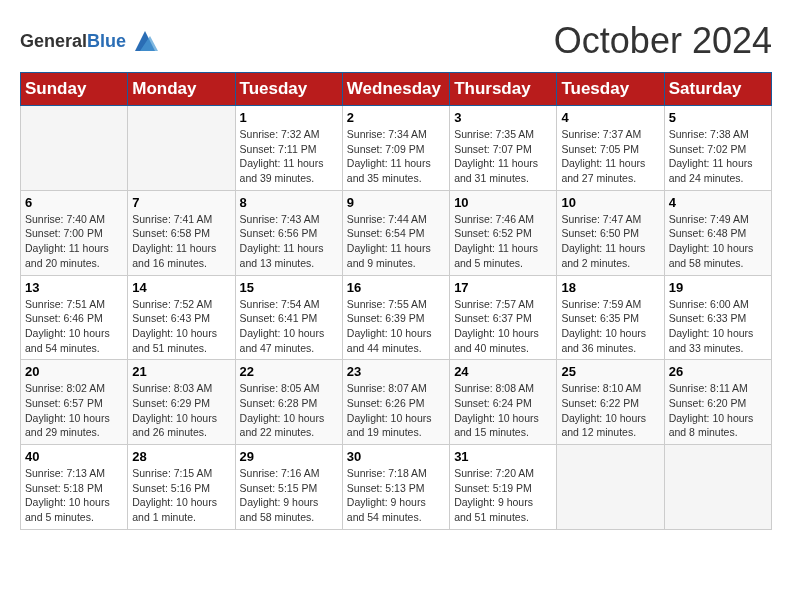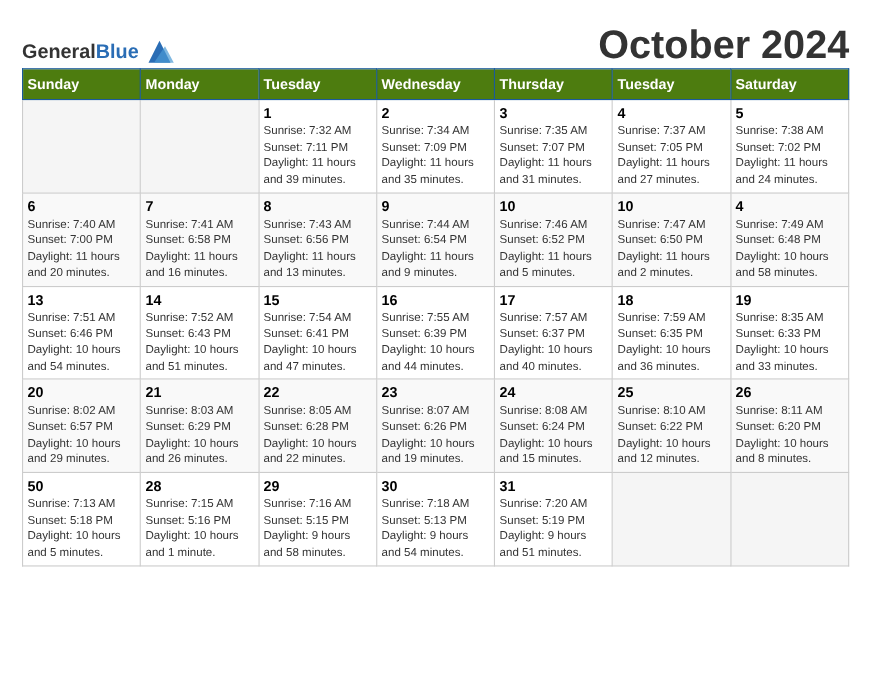--- a/index.html
+++ b/index.html
@@ -6,21 +6,22 @@
     body {
       font-family: Arial, sans-serif;
       background: #fff;
       width: 792px;
       min-height: 612px;
       padding: 20px;
     }
     .header {
       display: flex;
       justify-content: space-between;
-      align-items: flex-end;
+      align-items: center;
+      margin-bottom: 10px;
     }
     .logo {
       display: flex;
       align-items: center;
     }
     .logo-text-general {
       font-size: 18px;
       font-weight: bold;
       color: #333;
     }
@@ -32,38 +33,38 @@
     .logo-icon {
       width: 30px;
       height: 30px;
       margin-left: 4px;
     }
     .title-section {
       text-align: right;
     }
     .month-title {
       font-size: 36px;
-      font-weight: bold;
+      font-weight: normal;
       color: #333;
     }
     .location {
       font-size: 16px;
       color: #555;
     }
     table {
       width: 100%;
       border-collapse: collapse;
       font-size: 11px;
     }
     thead tr th {
-      background-color: #4d7c0f;
+      background-color: #b91c1c;
       color: white;
       padding: 6px 4px;
       text-align: left;
-      font-size: 13px;
+      font-size: 17px;
       font-weight: bold;
       border: 1px solid #1a5a9a;
     }
     tbody tr td {
       border: 1px solid #ccc;
       vertical-align: top;
       padding: 4px;
       min-height: 80px;
       width: calc(100% / 7);
       background: #fff;
@@ -227,21 +228,21 @@
 Daylight: 10 hours and 40 minutes.</div>
         </td>
         <td>
           <span class="day-num">18</span>
           <div class="day-info">Sunrise: 7:59 AM
 Sunset: 6:35 PM
 Daylight: 10 hours and 36 minutes.</div>
         </td>
         <td>
           <span class="day-num">19</span>
-          <div class="day-info">Sunrise: 8:35 AM
+          <div class="day-info">Sunrise: 6:00 AM
 Sunset: 6:33 PM
 Daylight: 10 hours and 33 minutes.</div>
         </td>
       </tr>
       <tr>
         <td>
           <span class="day-num">20</span>
           <div class="day-info">Sunrise: 8:02 AM
 Sunset: 6:57 PM
 Daylight: 10 hours and 29 minutes.</div>
@@ -278,21 +279,21 @@
         </td>
         <td>
           <span class="day-num">26</span>
           <div class="day-info">Sunrise: 8:11 AM
 Sunset: 6:20 PM
 Daylight: 10 hours and 8 minutes.</div>
         </td>
       </tr>
       <tr>
         <td>
-          <span class="day-num">50</span>
+          <span class="day-num">40</span>
           <div class="day-info">Sunrise: 7:13 AM
 Sunset: 5:18 PM
 Daylight: 10 hours and 5 minutes.</div>
         </td>
         <td>
           <span class="day-num">28</span>
           <div class="day-info">Sunrise: 7:15 AM
 Sunset: 5:16 PM
 Daylight: 10 hours and 1 minute.</div>
         </td>

